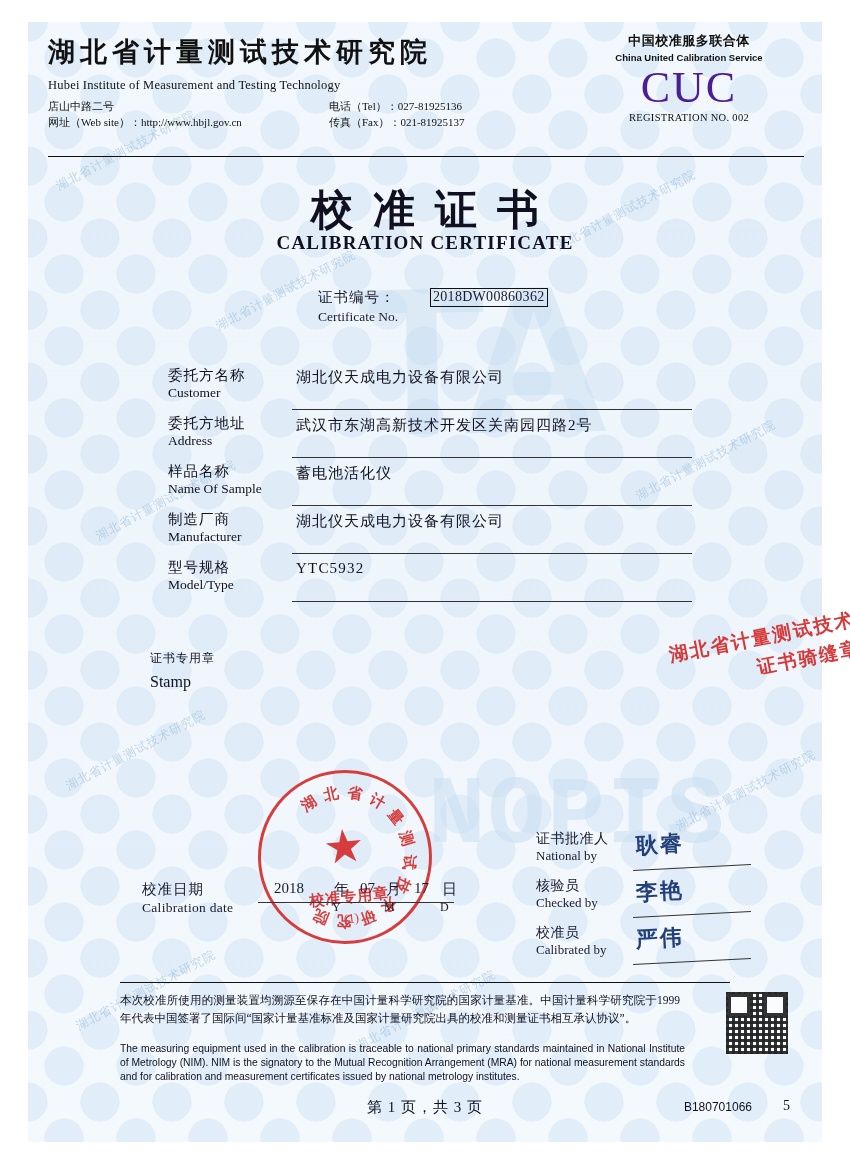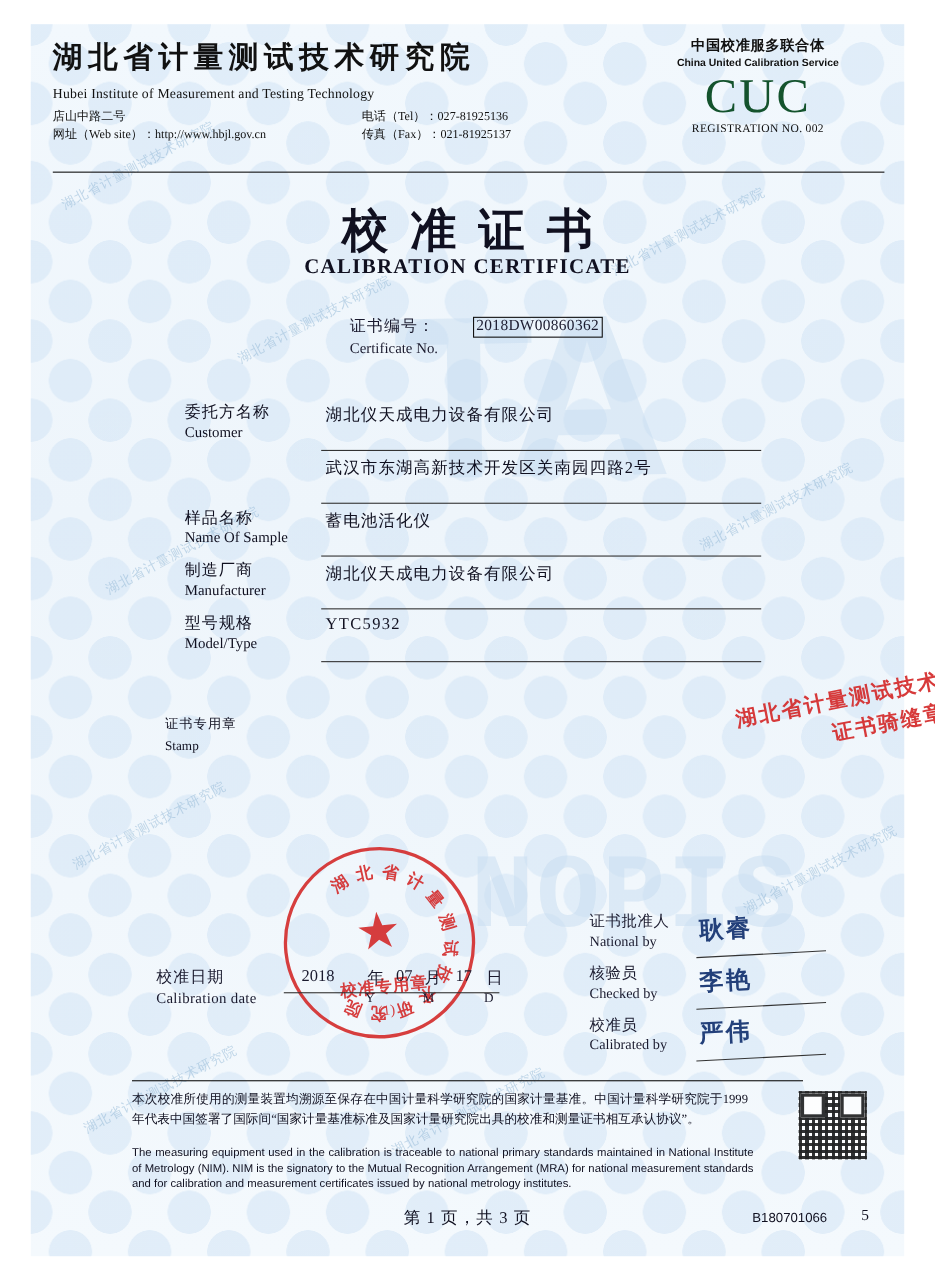--- a/index.html
+++ b/index.html
@@ -126,21 +126,21 @@
     font-family: "Liberation Sans", sans-serif;
     font-size: 9.5px;
     font-weight: bold;
     color: #111;
     margin-top: 2px;
   }
   .cuc-logo {
     font-family: "Liberation Serif", serif;
     font-size: 44px;
     letter-spacing: 2px;
-    color: #14532d;
+    color: #4c1d95;
     line-height: 1.05;
     margin-top: 2px;
   }
   .cuc-reg {
     font-family: "Liberation Serif", serif;
     font-size: 10.5px;
     color: #111;
     letter-spacing: 0.3px;
     margin-top: 1px;
   }
@@ -250,21 +250,21 @@
   
   .stamp-label {
     position: absolute;
     left: 150px;
     top: 648px;
     font-size: 12px;
     line-height: 1.7;
     color: #101020;
   }
   .stamp-label .cn { letter-spacing: 1px; }
-  .stamp-label .en { font-size: 12px; }
+  .stamp-label .en { font-size: 16px; }
 
   
   .seal {
     position: absolute;
     left: 258px;
     top: 770px;
     width: 168px;
     height: 168px;
     border: 3px solid #d42a2a;
     border-radius: 50%;
@@ -543,20 +543,24 @@
 
   <div class="fields">
     <div class="field">
       <div class="f-label">
         <div class="f-cn">委托方名称</div>
         <div class="f-en">Customer</div>
       </div>
       <div class="f-value">湖北仪天成电力设备有限公司</div>
     </div>
     <div class="field">
+      <div class="f-label">
+        <div class="f-cn">委托方地址</div>
+        <div class="f-en">Address</div>
+      </div>
       <div class="f-value">武汉市东湖高新技术开发区关南园四路2号</div>
     </div>
     <div class="field">
       <div class="f-label">
         <div class="f-cn">样品名称</div>
         <div class="f-en">Name Of Sample</div>
       </div>
       <div class="f-value">蓄电池活化仪</div>
     </div>
     <div class="field">

